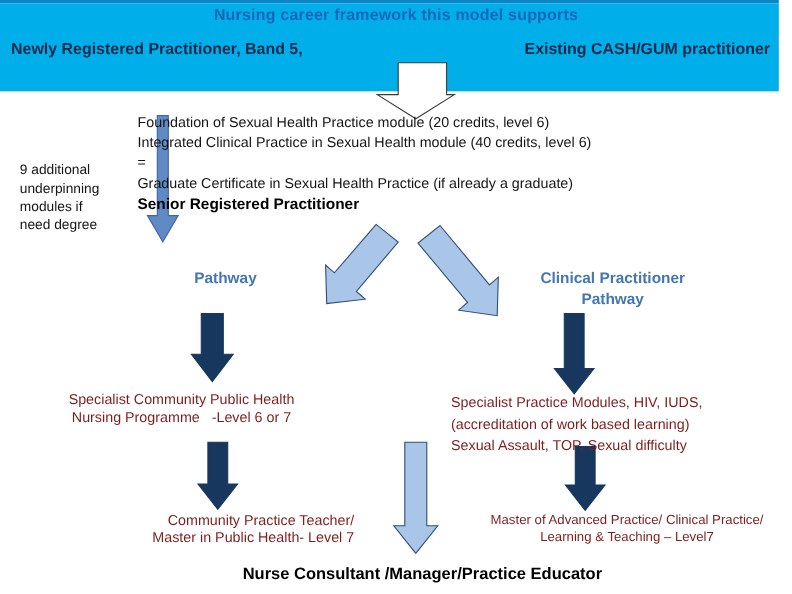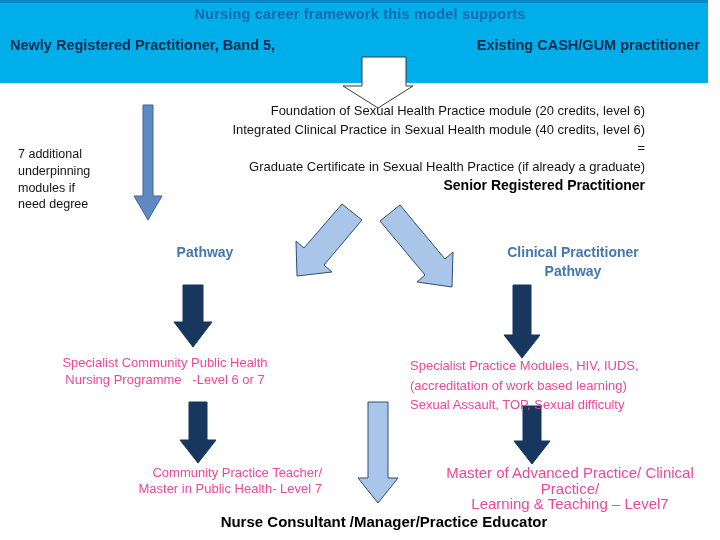--- a/index.html
+++ b/index.html
@@ -13,30 +13,30 @@
     position:absolute;top:4px;left:0;width:720px;text-align:center;
     font-size:14.5px;font-weight:bold;color:#1467b8;line-height:20px;letter-spacing:.2px;
   }
   .hdr{position:absolute;top:36px;font-size:14.5px;font-weight:bold;color:#0d2b4e;line-height:18px;white-space:nowrap;}
   .hdr-left{left:10px;}
   .hdr-right{right:8px;}
   .arrows{position:absolute;top:0;left:0;z-index:1;}
   .txt{position:absolute;z-index:2;}
   .line{white-space:pre-wrap;}
   .note{left:18px;top:146px;font-size:12.5px;line-height:16.8px;color:#141414;}
-  .qual{left:125px;top:102px;width:520px;text-align:right;font-size:13px;line-height:18.5px;color:#141414;}
+  .qual{left:125px;top:102px;width:520px;text-align:left;font-size:13px;line-height:18.5px;color:#141414;}
   .qual .role{font-size:14px;font-weight:bold;color:#000;}
   .pathway-title{width:190px;text-align:center;font-size:14px;font-weight:bold;color:#4377b0;line-height:18.5px;}
   .pt-left{left:110px;top:243px;}
-  .pt-right{left:478px;top:243px;}
-  .stage{font-size:13px;color:#ec4899;}
+  .pt-right{left:462px;top:243px;}
+  .stage{font-size:13px;color:#7f1d1d;}
   .stage1-left{left:40px;top:354px;width:250px;text-align:center;line-height:17px;}
   .stage1-right{left:410px;top:356px;width:280px;text-align:left;line-height:19.5px;}
   .stage2-left{left:72px;top:465px;width:250px;text-align:right;line-height:15.5px;}
-  .stage2-right{left:424px;top:465px;width:292px;text-align:center;line-height:15.5px;font-size:15px;white-space:nowrap;}
+  .stage2-right{left:424px;top:465px;width:292px;text-align:center;line-height:15.5px;font-size:12px;white-space:nowrap;}
   .footer-role{left:0;top:512px;width:720px;text-align:center;font-size:15px;font-weight:bold;color:#000;line-height:20px;padding-left:24px;}
   .arrow-white{fill:#ffffff;stroke:#3a3a3a;stroke-width:1;}
   .arrow-steel{fill:#6189c4;stroke:#3e64a3;stroke-width:1;}
   .arrow-light{fill:#a9c6e8;stroke:#2e4d77;stroke-width:1;}
   .arrow-navy{fill:#17375e;stroke:#17375e;stroke-width:1;}
 </style>
 </head>
 <body>
 
 <div class="slide">
@@ -54,21 +54,21 @@
     <polygon class="arrow-light" points="342,204 304,248 296,241 297,276 332,272 324,265 362,220"></polygon>
     <polygon class="arrow-light" points="400,205 445,259 453,252 452,287 417,282 425,275 380,221"></polygon>
     <polygon class="arrow-navy" points="183,285 203,285 203,322 212,322 193,347 174,322 183,322"></polygon>
     <polygon class="arrow-navy" points="513,285 531,285 531,335 540,335 522,358 504,335 513,335"></polygon>
     <polygon class="arrow-navy" points="189,402 207,402 207,440 216,440 198,463 180,440 189,440"></polygon>
     <polygon class="arrow-navy" points="523,406 541,406 541,441 550,441 532,464 514,441 523,441"></polygon>
     <polygon class="arrow-light" points="368,402 388,402 388,478 398,478 378,503 358,478 368,478"></polygon>
   </svg>
 
   <div class="note txt">
-    <div class="line">7 additional</div>
+    <div class="line">9 additional</div>
     <div class="line">underpinning</div>
     <div class="line">modules if</div>
     <div class="line">need degree</div>
   </div>
 
   <div class="qual txt">
     <div class="line">Foundation of Sexual Health Practice module (20 credits, level 6)</div>
     <div class="line">Integrated Clinical Practice in Sexual Health module (40 credits, level 6)</div>
     <div class="line">=</div>
     <div class="line">Graduate Certificate in Sexual Health Practice (if already a graduate)</div>

